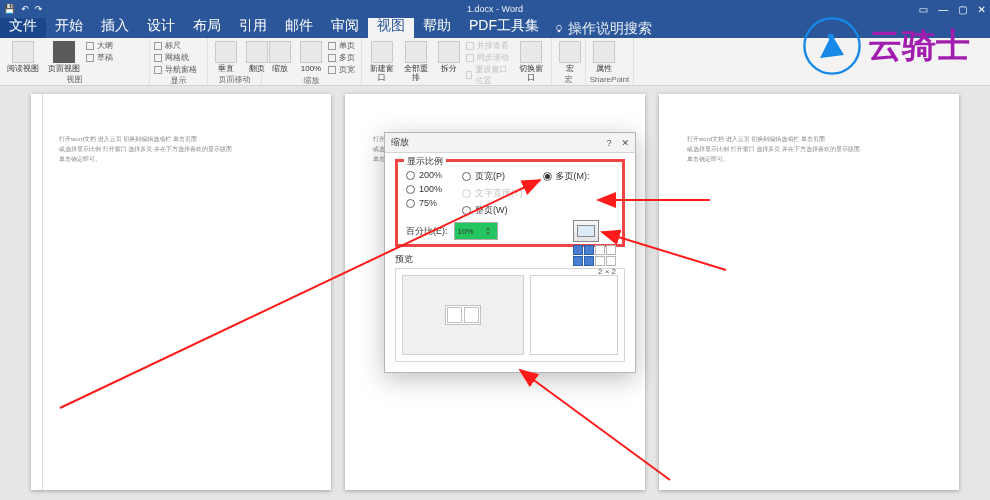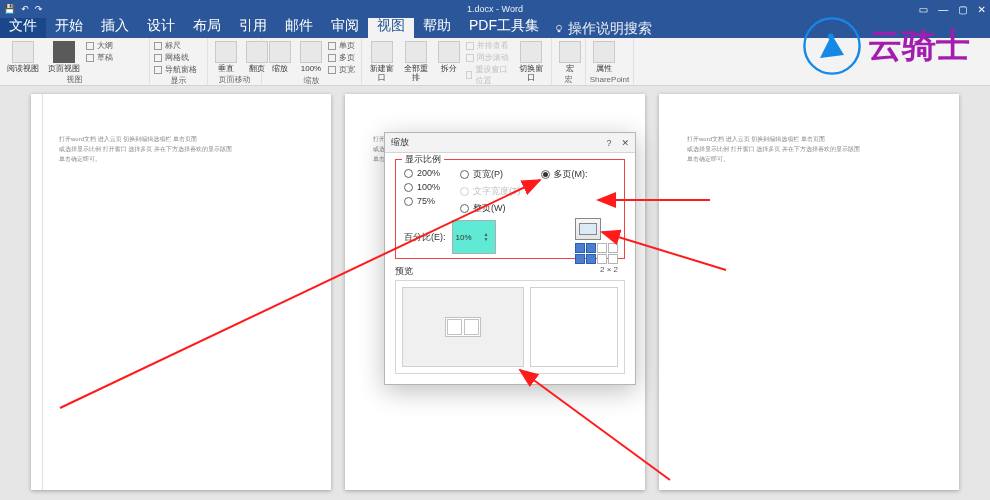--- a/index.html
+++ b/index.html
@@ -31,29 +31,29 @@
 
   .workspace { position: absolute; top: 86px; left: 0; right: 0; bottom: 0; background: #e6e6e6; display: flex; justify-content: center; gap: 14px; padding: 8px 0; }
   .page { width: 300px; height: 396px; background: #fff; box-shadow: 0 1px 4px rgba(0,0,0,.3); position: relative; font-size: 6px; color: #8a8a8a; padding: 40px 28px; }
   .page-text { line-height: 10px; }
   .vruler { position: absolute; left: 0; top: 0; bottom: 0; width: 12px; border-right: 1px solid #ddd; }
 
   .dialog { position: absolute; left: 384px; top: 132px; width: 252px; background: #fff; border: 1px solid #b5b5b5; box-shadow: 0 6px 24px rgba(0,0,0,.25); font-size: 9px; color: #333; }
   .dlg-title { background: #f3f3f3; border-bottom: 1px solid #d6d6d6; display: flex; align-items: center; justify-content: space-between; padding: 3px 6px; font-size: 9px; }
   .dlg-title-buttons { display: flex; gap: 10px; color: #555; }
   .dlg-body { padding: 6px 10px 10px 10px; }
-  .group-frame { position: relative; border: 1px solid #ef4444; padding: 8px 8px 4px 8px; margin-bottom: 6px; }
+  .group-frame { position: relative; border: 3px solid #ef4444; padding: 8px 8px 4px 8px; margin-bottom: 6px; }
   .group-frame .legend { position: absolute; top: -7px; left: 6px; background: #fff; padding: 0 3px; font-size: 9px; color: #333; }
   .radio-row { display: flex; align-items: center; gap: 4px; margin-bottom: 2px; }
   .radio-circle { width: 9px; height: 9px; border: 1px solid #666; border-radius: 50%; display: inline-flex; align-items: center; justify-content: center; }
   .radio-circle.checked::after { content: ""; width: 5px; height: 5px; background: #333; border-radius: 50%; }
   .zoom-cols { display: flex; gap: 20px; }
   .zoom-col { display: flex; flex-direction: column; gap: 2px; }
   .pct-row { display: flex; align-items: center; gap: 6px; margin-top: 3px; }
-  .spinner { width: 44px; height: 15px; border: 1px solid #aeaeae; display: flex; align-items: center; justify-content: space-between; padding: 16px 3px; font-size: 8px; background: #5eead4; }
+  .spinner { width: 44px; height: 15px; border: 1px solid #aeaeae; display: flex; align-items: center; justify-content: space-between; padding: 8px 3px; font-size: 8px; background: #22c55e; }
   .spinner-btns { width: 8px; display: flex; flex-direction: column; font-size: 5px; line-height: 5px; color: #555; }
   .grid-selector { position: absolute; right: 6px; top: 58px; }
   .monitor { width: 26px; height: 22px; border: 1px solid #888; background: linear-gradient(#f7f7f7,#e4e4e4); display: flex; align-items: center; justify-content: center; margin-bottom: 3px; }
   .monitor-inner { width: 18px; height: 12px; border: 1px solid #888; background: #dce9f7; }
   .mini-grid { display: grid; grid-template-columns: repeat(4,10px); grid-auto-rows: 10px; gap: 1px; }
   .mini-cell { border: 1px solid #b5b5b5; background: #fff; }
   .mini-cell.on { background: #4a7ecf; border-color: #2a5eaf; }
   .grid-label { font-size: 8px; text-align: right; margin-top: 1px; color: #555; }
   .preview-frame { border: 1px solid #d6d6d6; height: 94px; padding: 6px; display: flex; gap: 6px; }
   .preview-left { flex: 1; background: #f0f0f0; border: 1px solid #d0d0d0; display: flex; align-items: center; justify-content: center; }

